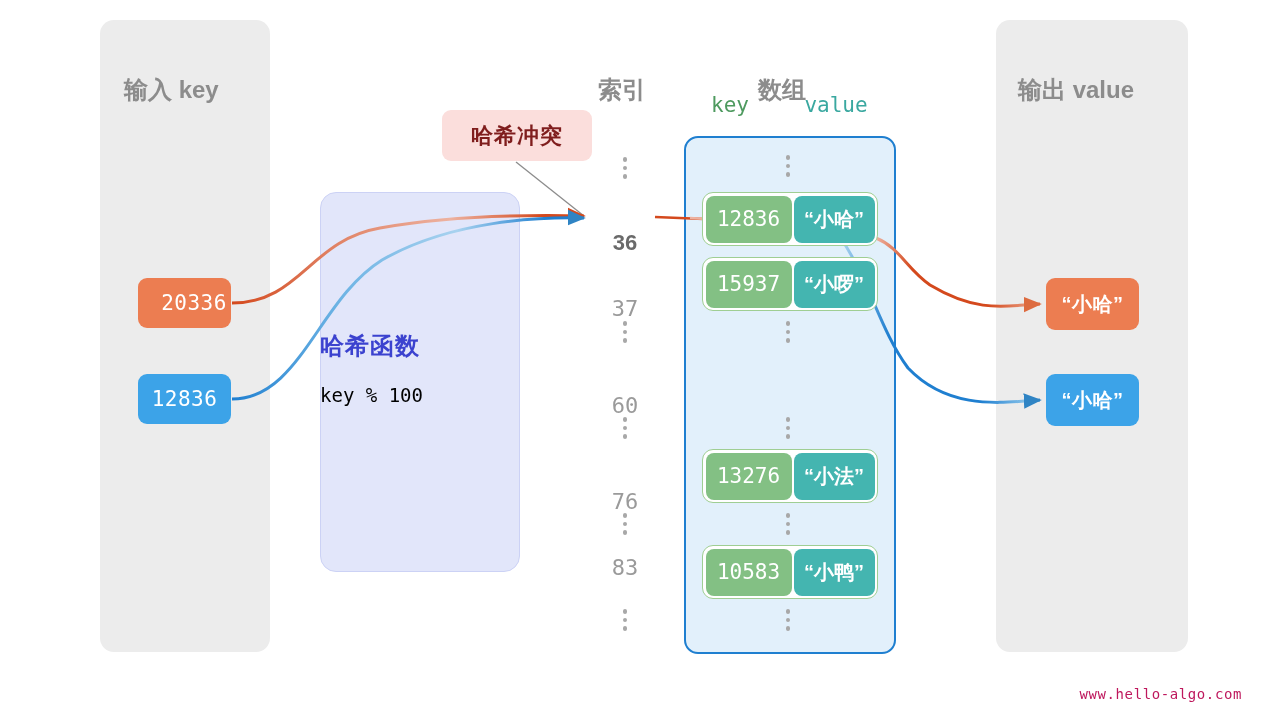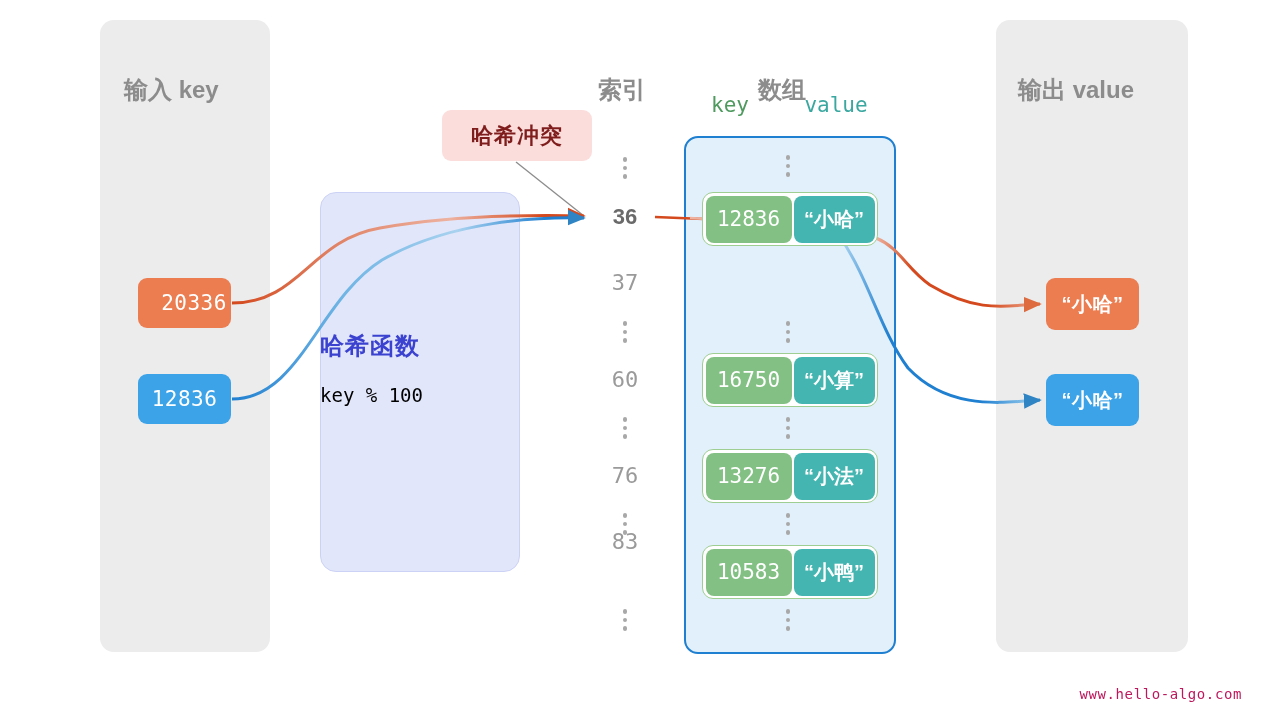--- a/index.html
+++ b/index.html
@@ -118,20 +118,21 @@
     z-index: 0;
   }
 
   
   .idx {
     position: absolute;
     width: 70px; text-align: center;
     color: #9a9a9a; font-size: 22px;
     font-family: "DejaVu Sans Mono", "Liberation Mono", monospace;
     z-index: 3;
+    margin-top: 26px;
   }
   .idx.active { color: #6a6a6a; font-weight: bold; font-family: "Liberation Sans", sans-serif; }
 
   
   .vdots {
     position: absolute; width: 14px; z-index: 3;
     display: flex; flex-direction: column; align-items: center; gap: 4px;
   }
   .vdots i { display: block; width: 4.5px; height: 4.5px; border-radius: 50%; background: #a8a8a8; }
 
@@ -310,23 +311,23 @@
   <div class="vdots" style="left:781px; top:609px;">
       <i></i>
       <i></i>
       <i></i>
     </div>
 
   <div class="cell" style="top:192px;">
     <span class="ckey">12836</span>
     <span class="cval">“小哈”</span>
   </div>
-  <div class="cell" style="top:353px;">
-    <span class="ckey">16750</span>
-    <span class="cval">“小算”</span>
+  <div class="cell" style="top:257px;">
+    <span class="ckey">15937</span>
+    <span class="cval">“小啰”</span>
   </div>
   <div class="cell" style="top:449px;">
     <span class="ckey">13276</span>
     <span class="cval">“小法”</span>
   </div>
   <div class="cell" style="top:545px;">
     <span class="ckey">10583</span>
     <span class="cval">“小鸭”</span>
   </div>
 

